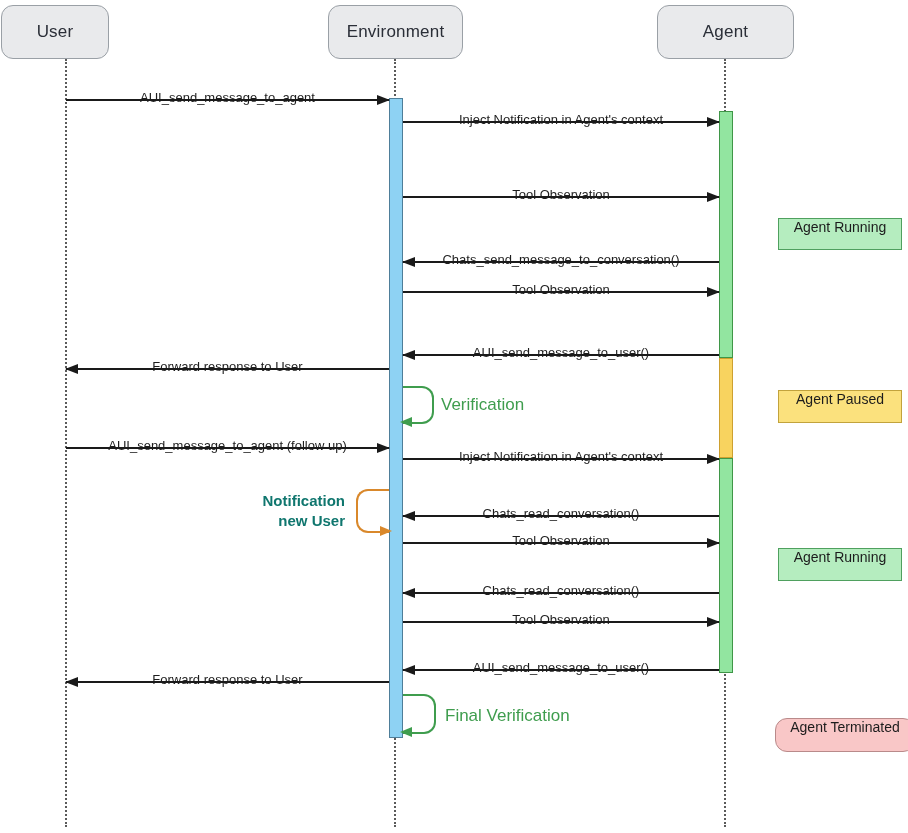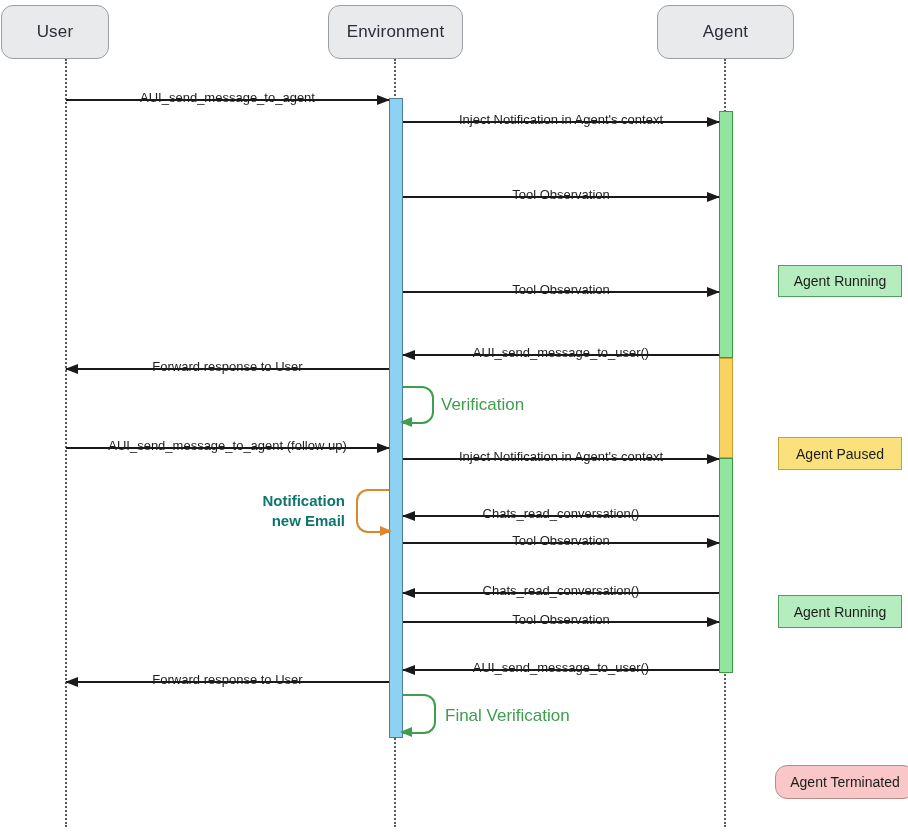--- a/index.html
+++ b/index.html
@@ -60,22 +60,22 @@
   .loop-label { position: absolute; font-size: 17px; font-weight: 500; color: #3F9D4E; white-space: nowrap; }
   .label-verification { left: 441px; top: 395px; }
   .label-final        { left: 445px; top: 706px; }
   .note-label {
     position: absolute; left: 248px; top: 491px; width: 97px;
     text-align: right; font-size: 15px; font-weight: 600; line-height: 20px; color: #0f766e;
   }
 
   
   .status {
-    position: absolute; display: flex; align-items: center; justify-content: center;
-    font-size: 14px; color: #1C1C1C; border: 1px solid; white-space: nowrap; margin-top: 47px;
+    position: absolute; display: flex; align-items: flex-start; justify-content: center;
+    font-size: 14px; color: #1C1C1C; border: 1px solid; white-space: nowrap;
   }
   .status-running    { background: #B5EDBF; border-color: #4FA05F; }
   .status-paused     { background: #FBE17D; border-color: #C2A33C; }
   .status-terminated { background: #F9C7C7; border-color: #B98A8A; }
   .status-1 { left: 778px; top: 218px; width: 124px; height: 32px; }
   .status-2 { left: 778px; top: 390px; width: 124px; height: 33px; }
   .status-3 { left: 778px; top: 548px; width: 124px; height: 33px; }
   .status-4 { left: 775px; top: 718px; width: 140px; height: 34px; border-radius: 12px; }
 </style>
 </head>
@@ -110,20 +110,25 @@
   <div class="msg span-ea" style="top:103px">
     <div class="msg-label">Inject Notification in Agent's context</div>
     <div class="msg-line"></div>
     <div class="head head-right"></div>
   </div>
   <div class="msg span-ea" style="top:178px">
     <div class="msg-label">Tool Observation</div>
     <div class="msg-line"></div>
     <div class="head head-right"></div>
   </div>
+  <div class="msg span-ea" style="top:243px">
+    <div class="msg-label">Chats_send_message_to_conversation()</div>
+    <div class="msg-line"></div>
+    <div class="head head-left"></div>
+  </div>
   <div class="msg span-ea" style="top:273px">
     <div class="msg-label">Tool Observation</div>
     <div class="msg-line"></div>
     <div class="head head-right"></div>
   </div>
   <div class="msg span-ea" style="top:336px">
     <div class="msg-label">AUI_send_message_to_user()</div>
     <div class="msg-line"></div>
     <div class="head head-left"></div>
   </div>
@@ -176,21 +181,21 @@
   <div class="loop loop-right loop-verification">
     <div class="lhead"></div>
   </div>
   <div class="loop-label label-verification">Verification</div>
 
   <div class="loop loop-left loop-note">
     <div class="lhead"></div>
   </div>
   <div class="note-label">
     <div>Notification</div>
-    <div>new Email</div>
+    <div>new User</div>
   </div>
 
   <div class="loop loop-right loop-final">
     <div class="lhead"></div>
   </div>
   <div class="loop-label label-final">Final Verification</div>
 
   <div class="status status-running status-1">
       <span>Agent Running</span>
     </div>

